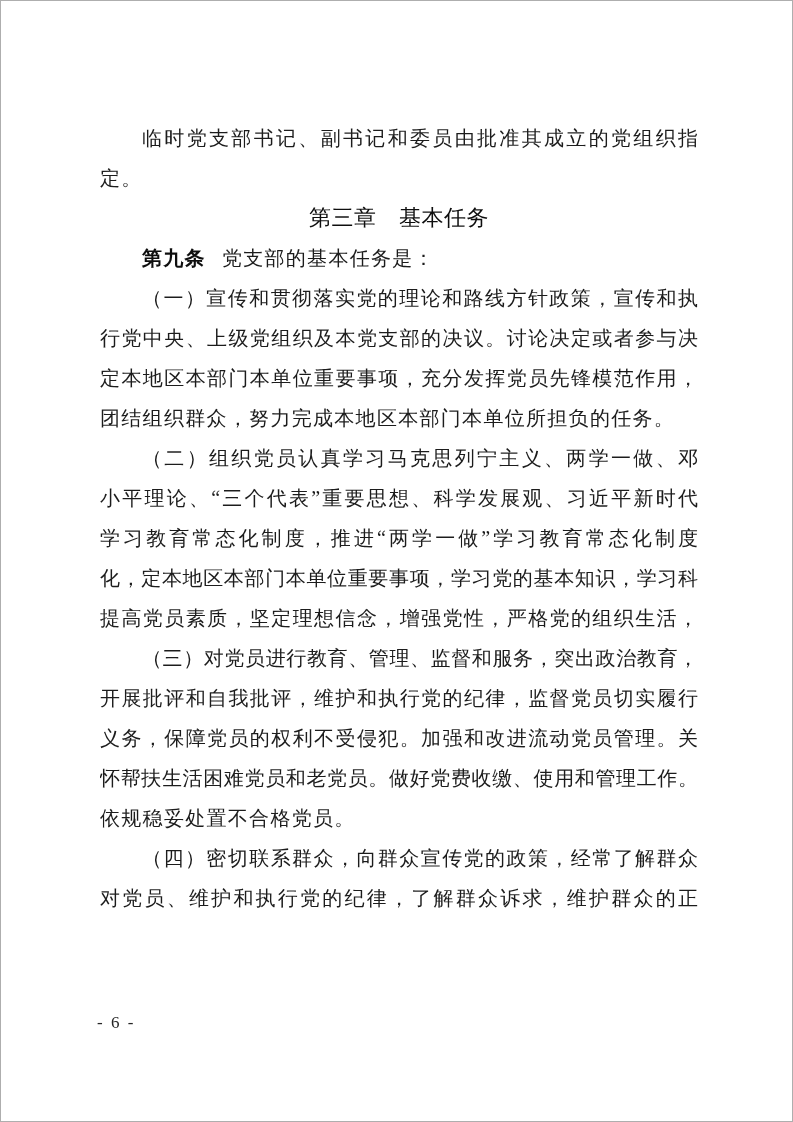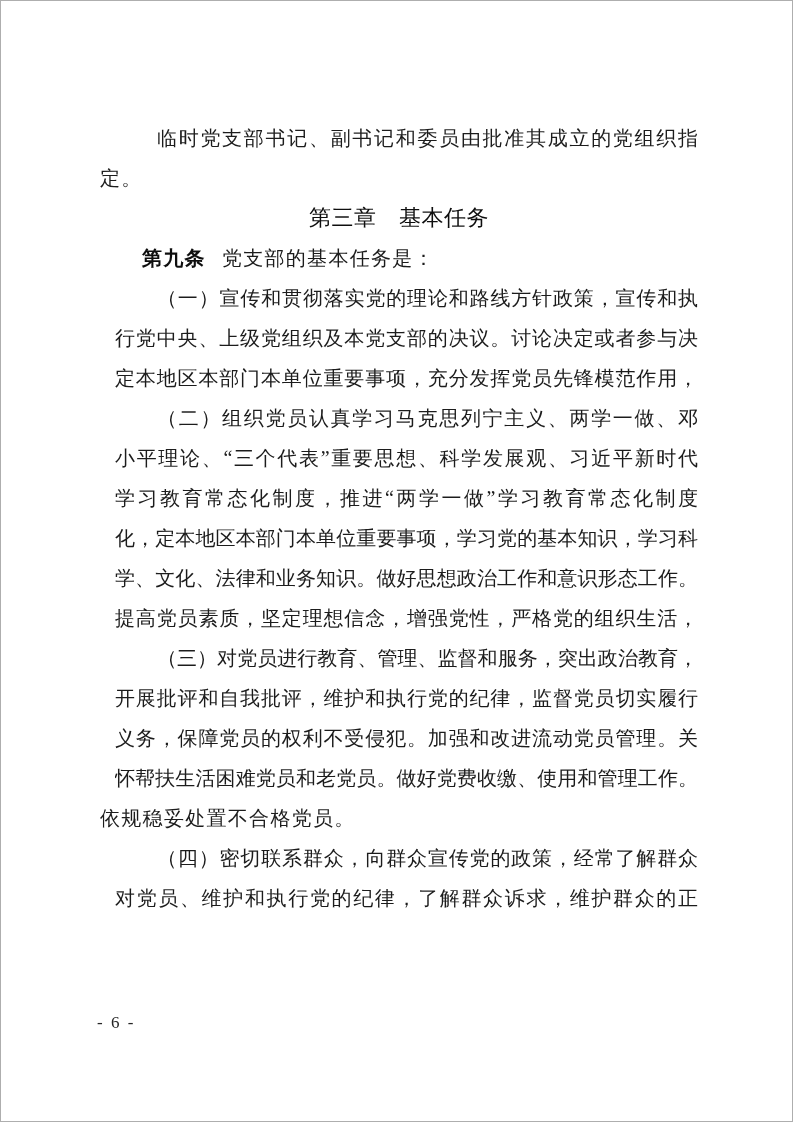--- a/index.html
+++ b/index.html
@@ -33,21 +33,20 @@
     white-space: nowrap;
     overflow: hidden;
     font-family: "Liberation Serif", "DejaVu Serif", serif;
   }
   
   .ln.j {
     letter-spacing: 0;
     white-space: normal;
     text-align: justify;
     text-align-last: justify;
-    margin-left: 15px;
   }
   .ln.ind { text-indent: 2.1em; }
   .ln.heading {
     text-align: center;
     text-align-last: center;
     font-family: "Liberation Sans", "DejaVu Sans", sans-serif;
     font-weight: normal;
     font-size: 22px;
     color: #0e0e0e;
     letter-spacing: 0.5px;
@@ -76,25 +75,25 @@
 <div class="page-frame"></div>
 
 <div class="doc-body">
     <div class="ln j ind">临时党支部书记、副书记和委员由批准其成立的党组织指</div>
     <div class="ln">定。</div>
     <div class="ln heading">第三章　基本任务</div>
     <div class="ln ind"><span class="lead">第九条</span><span>党支部的基本任务是：</span></div>
     <div class="ln j ind">（一）宣传和贯彻落实党的理论和路线方针政策，宣传和执</div>
     <div class="ln j">行党中央、上级党组织及本党支部的决议。讨论决定或者参与决</div>
     <div class="ln j">定本地区本部门本单位重要事项，充分发挥党员先锋模范作用，</div>
+    <div class="ln">团结组织群众，努力完成本地区本部门本单位所担负的任务。</div>
     <div class="ln j ind">（二）组织党员认真学习马克思列宁主义、两学一做、邓</div>
     <div class="ln j">小平理论、“三个代表”重要思想、科学发展观、习近平新时代</div>
     <div class="ln j">学习教育常态化制度，推进“两学一做”学习教育常态化制度</div>
     <div class="ln j">化，定本地区本部门本单位重要事项，学习党的基本知识，学习科</div>
-    <div class="ln j">学、文化、法律和业务知识。做好思想政治工作和意识形态工作。</div>
     <div class="ln j">提高党员素质，坚定理想信念，增强党性，严格党的组织生活，</div>
     <div class="ln j ind">（三）对党员进行教育、管理、监督和服务，突出政治教育，</div>
     <div class="ln j">开展批评和自我批评，维护和执行党的纪律，监督党员切实履行</div>
     <div class="ln j">义务，保障党员的权利不受侵犯。加强和改进流动党员管理。关</div>
     <div class="ln j">怀帮扶生活困难党员和老党员。做好党费收缴、使用和管理工作。</div>
     <div class="ln">依规稳妥处置不合格党员。</div>
     <div class="ln j ind">（四）密切联系群众，向群众宣传党的政策，经常了解群众</div>
     <div class="ln j">对党员、维护和执行党的纪律，了解群众诉求，维护群众的正</div>
   </div>
 

